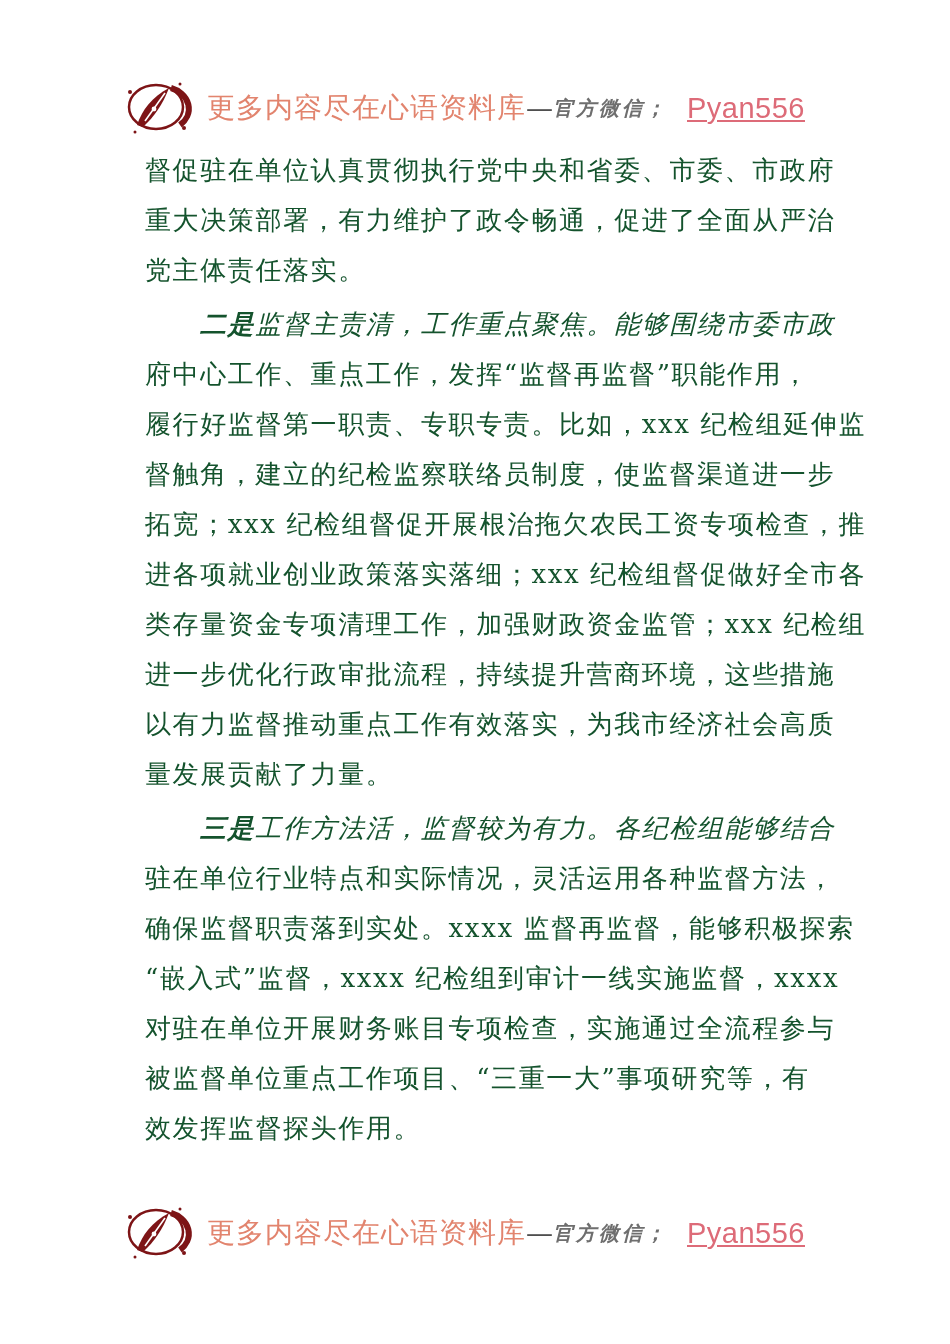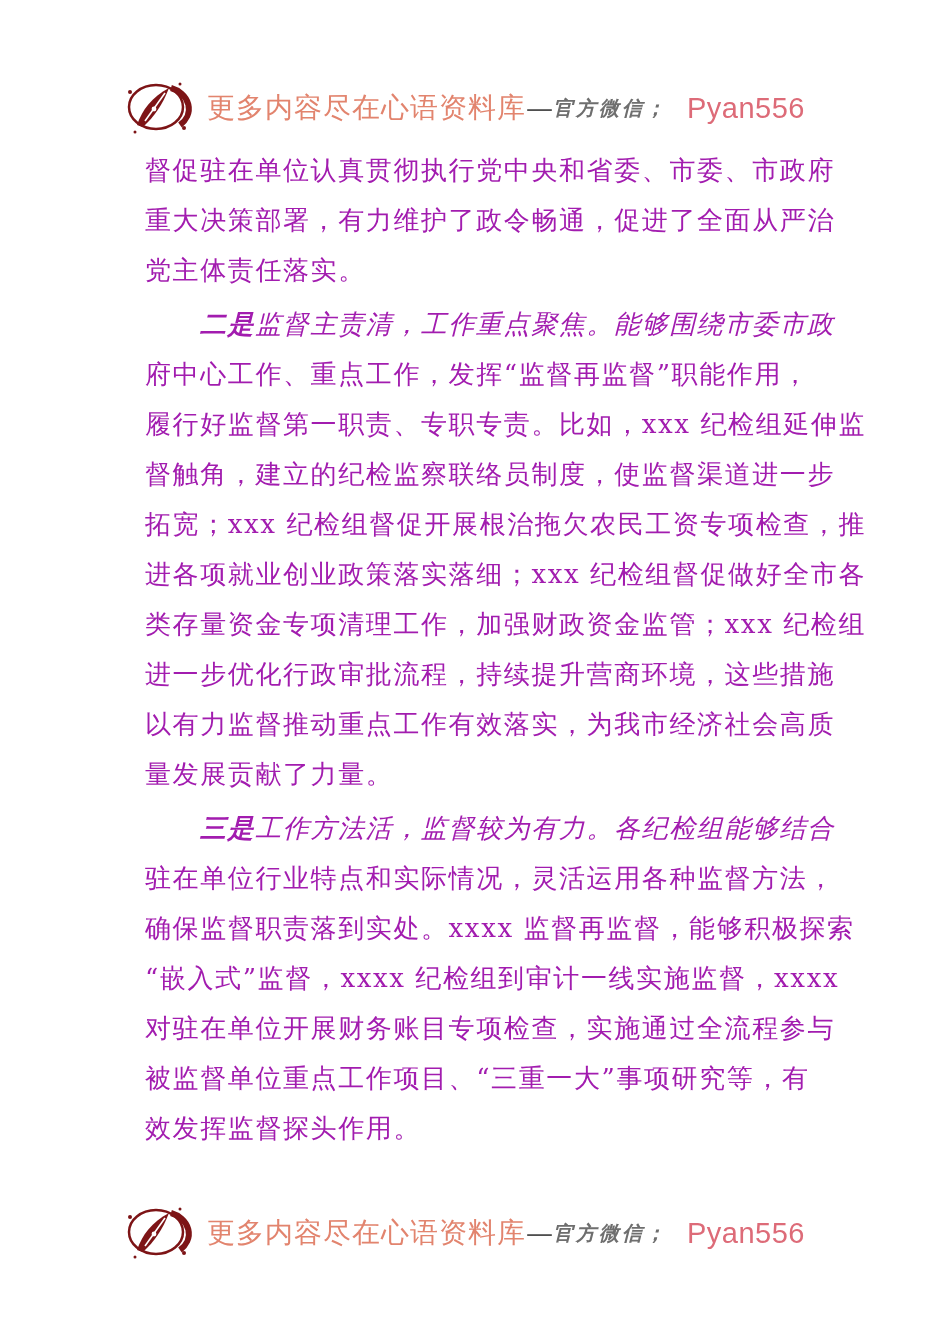--- a/index.html
+++ b/index.html
@@ -35,20 +35,21 @@
     flex: 0 0 auto;
   }
   .wm-text  { font-size: 28px; letter-spacing: 1px; }
   .wm-dash  { font-size: 27px; }
   .wm-label { font-size: 20px; font-style: italic; letter-spacing: 3px; font-weight: bold; }
   .wm-account {
     font-family: "Liberation Sans", "DejaVu Sans", sans-serif;
     font-size: 29px;
     margin-left: 19px;
     letter-spacing: 0.5px;
+    text-decoration: underline;
   }
   
   .doc-body {
     position: absolute;
     left: 145px;
     top: 145px;
     width: 692px;
     color: #141414;
   }
   .paragraph { margin: 0; }
@@ -82,21 +83,21 @@
         <circle cx="14" cy="53" r="1.5" fill="currentColor"></circle>
         <circle cx="59" cy="5" r="1.5" fill="currentColor"></circle>
       </svg>
     </span>
     <span class="wm-text" style="color: rgb(226, 132, 110);">更多内容尽在心语资料库</span>
     <span class="wm-dash" style="color: rgb(79, 79, 79);">—</span>
     <span class="wm-label" style="color: rgb(110, 110, 110);">官方微信；</span>
     <span class="wm-account" style="color: rgb(221, 107, 120);">Pyan556</span>
   </div>
 
-  <div class="doc-body" style="color: #a21caf;">
+  <div class="doc-body" style="color: #14532d;">
       <div class="paragraph">
         <div class="text-line">督促驻在单位认真贯彻执行党中央和省委、市委、市政府</div>
         <div class="text-line">重大决策部署，有力维护了政令畅通，促进了全面从严治</div>
         <div class="text-line">党主体责任落实。</div>
       </div>
       <div class="paragraph indented">
         <div class="text-line indent"><span class="lead-bold">二是</span>监督主责清，工作重点聚焦。能够围绕市委市政</div>
         <div class="text-line">府中心工作、重点工作，发挥“监督再监督”职能作用，</div>
         <div class="text-line">履行好监督第一职责、专职专责。比如，xxx 纪检组延伸监</div>
         <div class="text-line">督触角，建立的纪检监察联络员制度，使监督渠道进一步</div>

